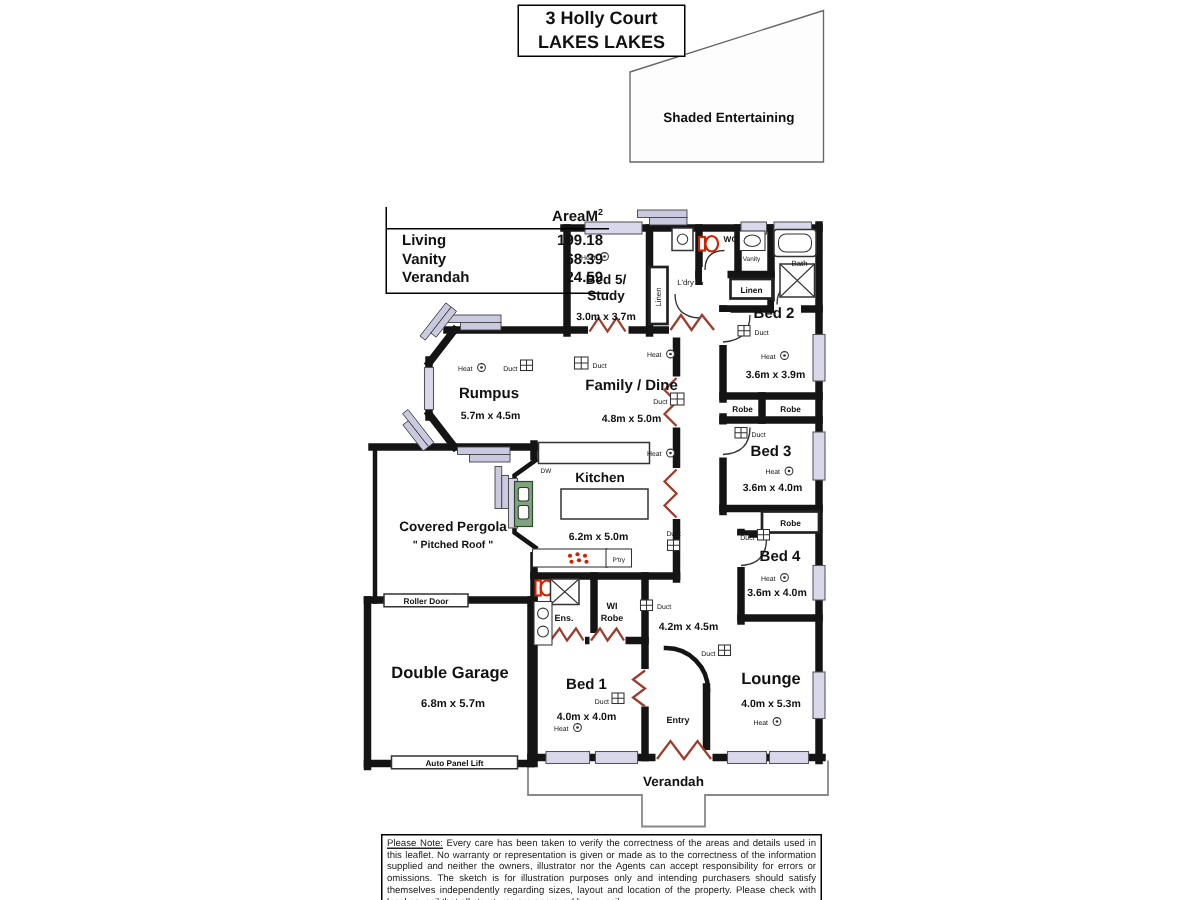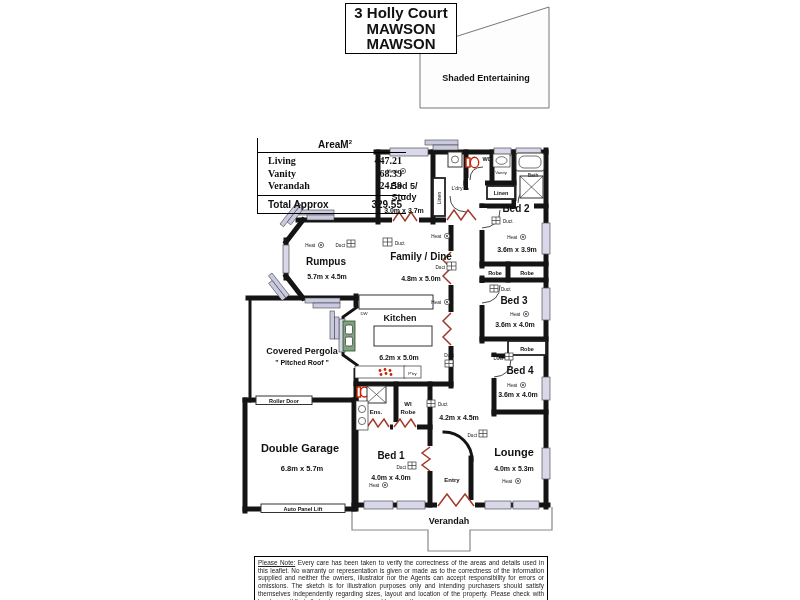--- a/index.html
+++ b/index.html
@@ -34,29 +34,29 @@
   .t-small{font-weight:bold;font-size:6px;}
   .t-tiny{font-size:5.2px;}
   .t-tiny-b{font-weight:bold;font-size:5.5px;}
   .t-micro{font-size:4.3px;}
   .t-glyph{font-size:4.6px;}
   .anch-e{text-anchor:end;}
   .anch-s{text-anchor:start;}
 
   
   .title-box{position:absolute;left:345px;top:3px;width:110px;border:1.5px solid #000;
-             background:#fff;text-align:center;font-weight:bold;font-size:15px;
+             background:#fff;text-align:center;font-weight:bold;font-size:12px;
              line-height:15.5px;padding:1px 0;}
   .area-table{position:absolute;left:257px;top:138px;width:148px;
               border-left:1.5px solid #000;font-weight:bold;font-size:10px;}
-  .at-hdr{display:flex;justify-content:center;padding:1px 4px 2px 10px;
+  .at-hdr{display:flex;justify-content:flex-end;padding:1px 4px 2px 10px;
           border-bottom:1.5px solid #000;}
   .at-unit sup{font-size:6px;}
   .at-rows{padding-top:2px;}
-  .at-row{display:flex;justify-content:space-between;padding:0 4px 0 10px;line-height:12.5px;font-family:Liberation Serif, serif;}
+  .at-row{display:flex;justify-content:space-between;padding:0 4px 0 10px;line-height:12.5px;}
   .at-row.last{border-bottom:1.5px solid #000;padding-bottom:2px;}
   .at-total{display:flex;justify-content:space-between;padding:3px 4px 3px 10px;
             border-bottom:1.5px solid #000;}
   .disclaimer{position:absolute;left:254px;top:556px;width:286px;border:1px solid #000;
               padding:2px 3px;font-size:6.4px;line-height:7.7px;text-align:justify;color:#222;}
   .disclaimer .u{text-decoration:underline;}
 </style>
 </head>
 <body>
 
@@ -389,46 +389,42 @@
     <text x="452" y="482" class="t-small">Entry</text>
     <text x="284" y="402.5" class="t-tiny-b">Roller Door</text>
     <text x="303" y="510.5" class="t-tiny-b">Auto Panel Lift</text>
     <text x="364" y="315" class="t-micro">DW</text>
     <text x="412.5" y="374.5" class="t-micro">P'try</text>
   </g>
 </svg>
 
 <div class="title-box">
   <div>3 Holly Court</div>
-  <div>MAWSON MAWSON</div>
+  <div>LAKES LAKES</div>
 </div>
 
 <div class="area-table">
   <div class="at-hdr">
     <span>Area</span>
     <span class="at-unit"><span>M</span><sup>2</sup></span>
   </div>
   <div class="at-rows">
     <div class="at-row">
       <span>Living</span>
-      <span>447.21</span>
+      <span>199.18</span>
     </div>
     <div class="at-row">
       <span>Vanity</span>
       <span>68.39</span>
     </div>
     <div class="at-row last">
       <span>Verandah</span>
       <span>24.59</span>
     </div>
   </div>
-  <div class="at-total">
-    <span>Total Approx</span>
-    <span>329.55</span>
-  </div>
 </div>
 
 <div class="disclaimer">
   <span class="u">Please Note:</span>
   <span>Every care has been taken to verify the correctness of the areas and details used in this leaflet. No warranty or representation is given or made as to the correctness of the information supplied and neither the owners, illustrator nor the Agents can accept responsibility for errors or omissions. The sketch is for illustration purposes only and intending purchasers should satisfy themselves independently regarding sizes, layout and location of the property. Please check with local council that all structures are approved by council.</span>
 </div>
 
 </div>
 
 </body></html>

